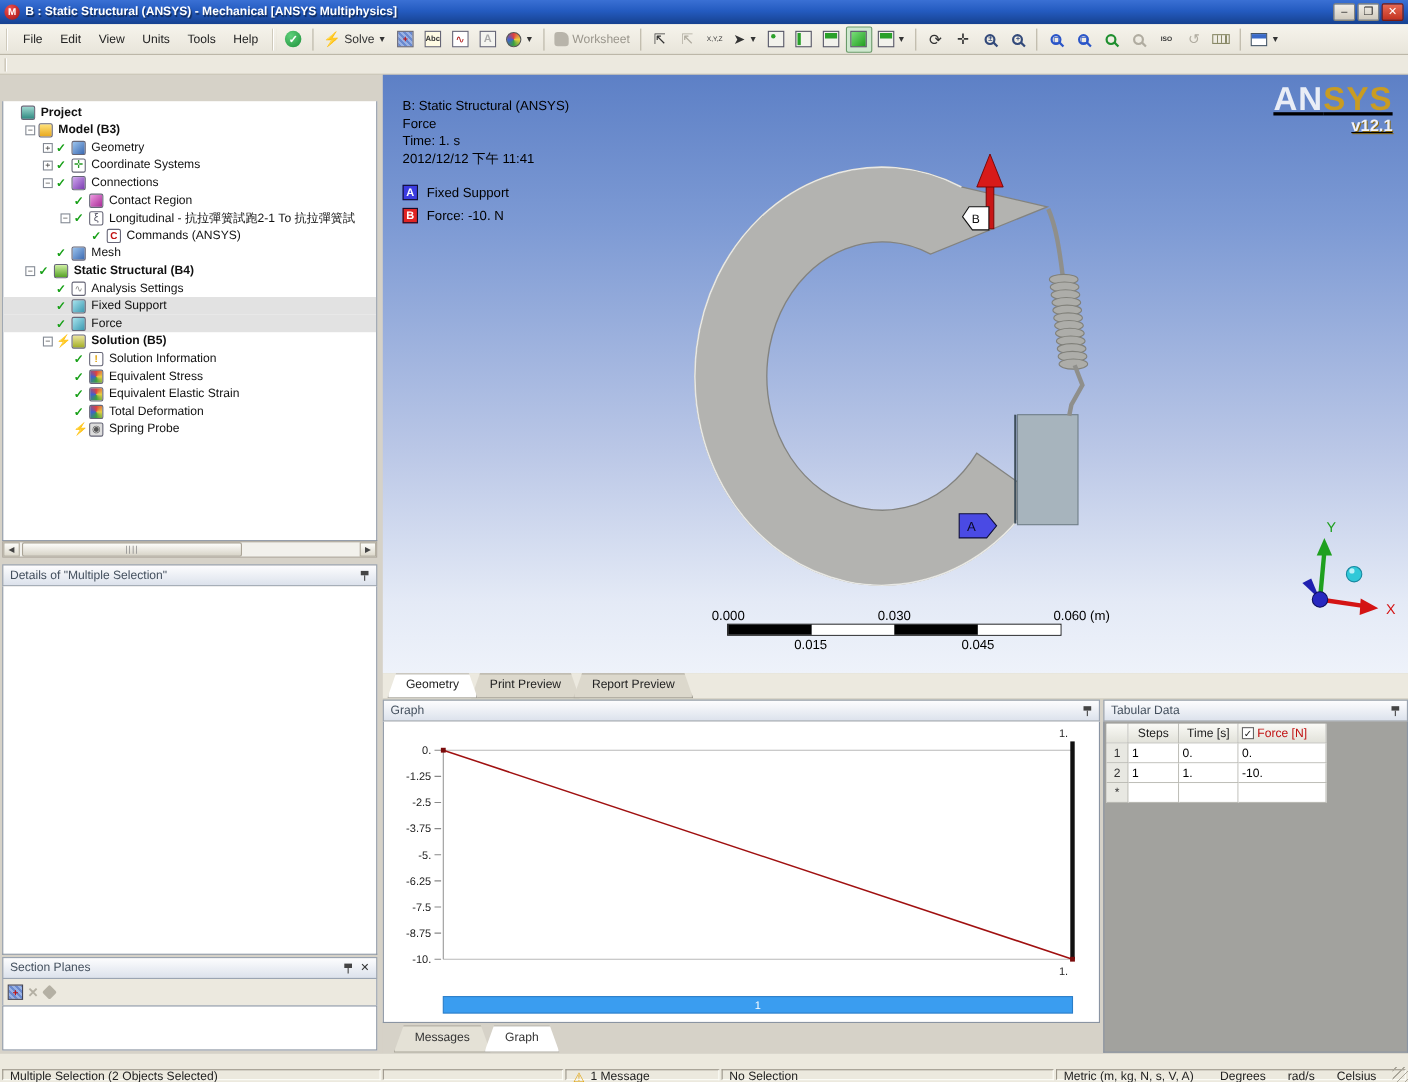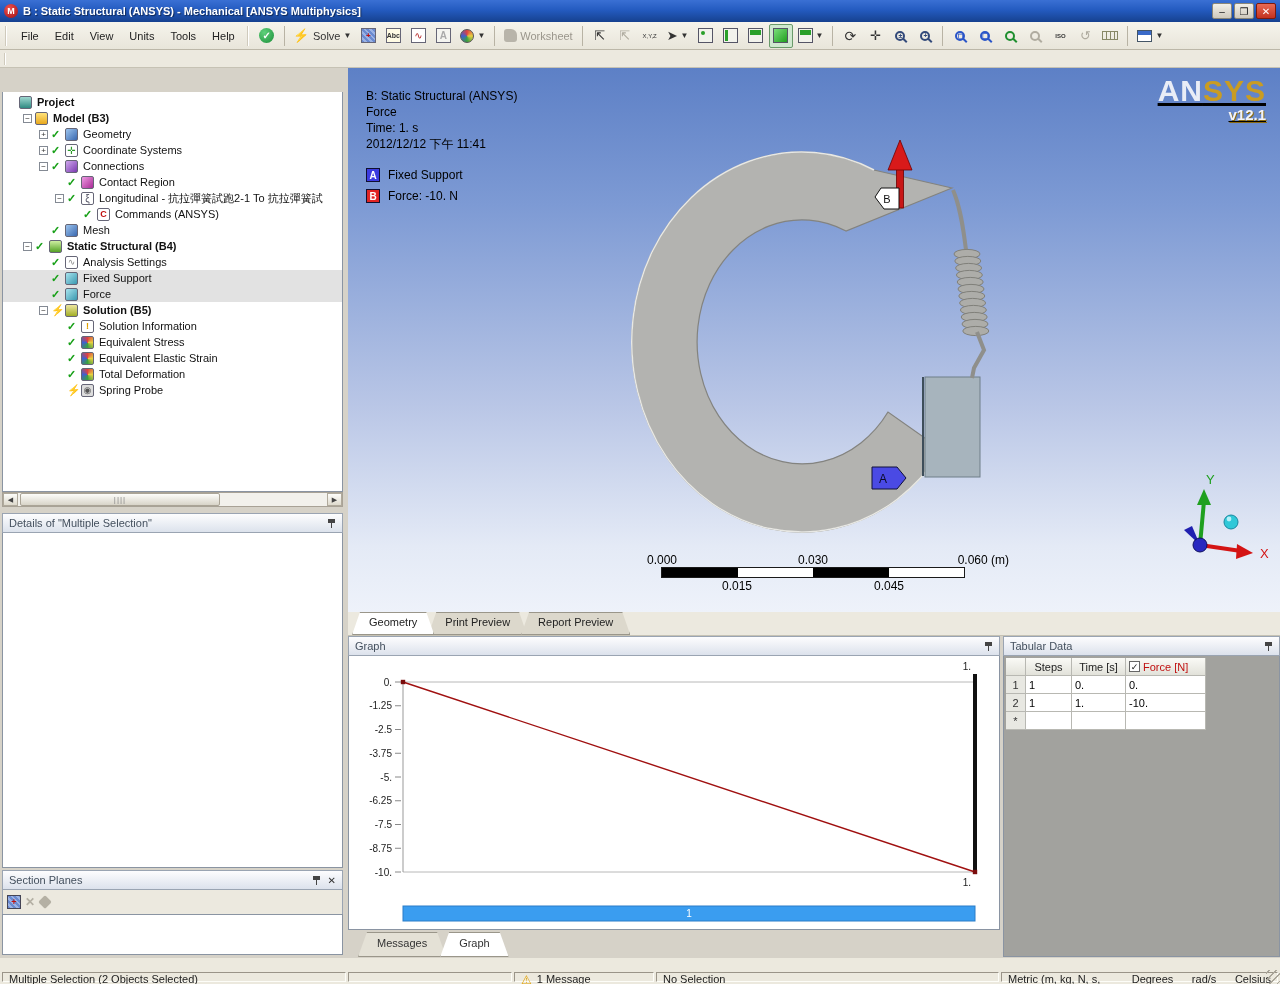--- a/index.html
+++ b/index.html
@@ -647,21 +647,21 @@
 
   <div id="statusbar">
     <div class="seg" style="width:344px">
         <span>Multiple Selection (2 Objects Selected)</span>
       </div>
     <div class="seg" style="width:164px"></div>
     <div class="seg" style="width:140px">
       <span class="warn">⚠</span>
       <span>1 Message</span>
     </div>
-    <div class="seg" style="width:343px">
+    <div class="seg" style="width:302px">
         <span>No Selection</span>
       </div>
     <div class="seg" style="flex:1">
       <span>Metric (m, kg, N, s, V, A)</span>
       <span style="width:14px"></span>
       <span>Degrees</span>
       <span style="width:10px"></span>
       <span>rad/s</span>
       <span style="width:10px"></span>
       <span>Celsius</span>

